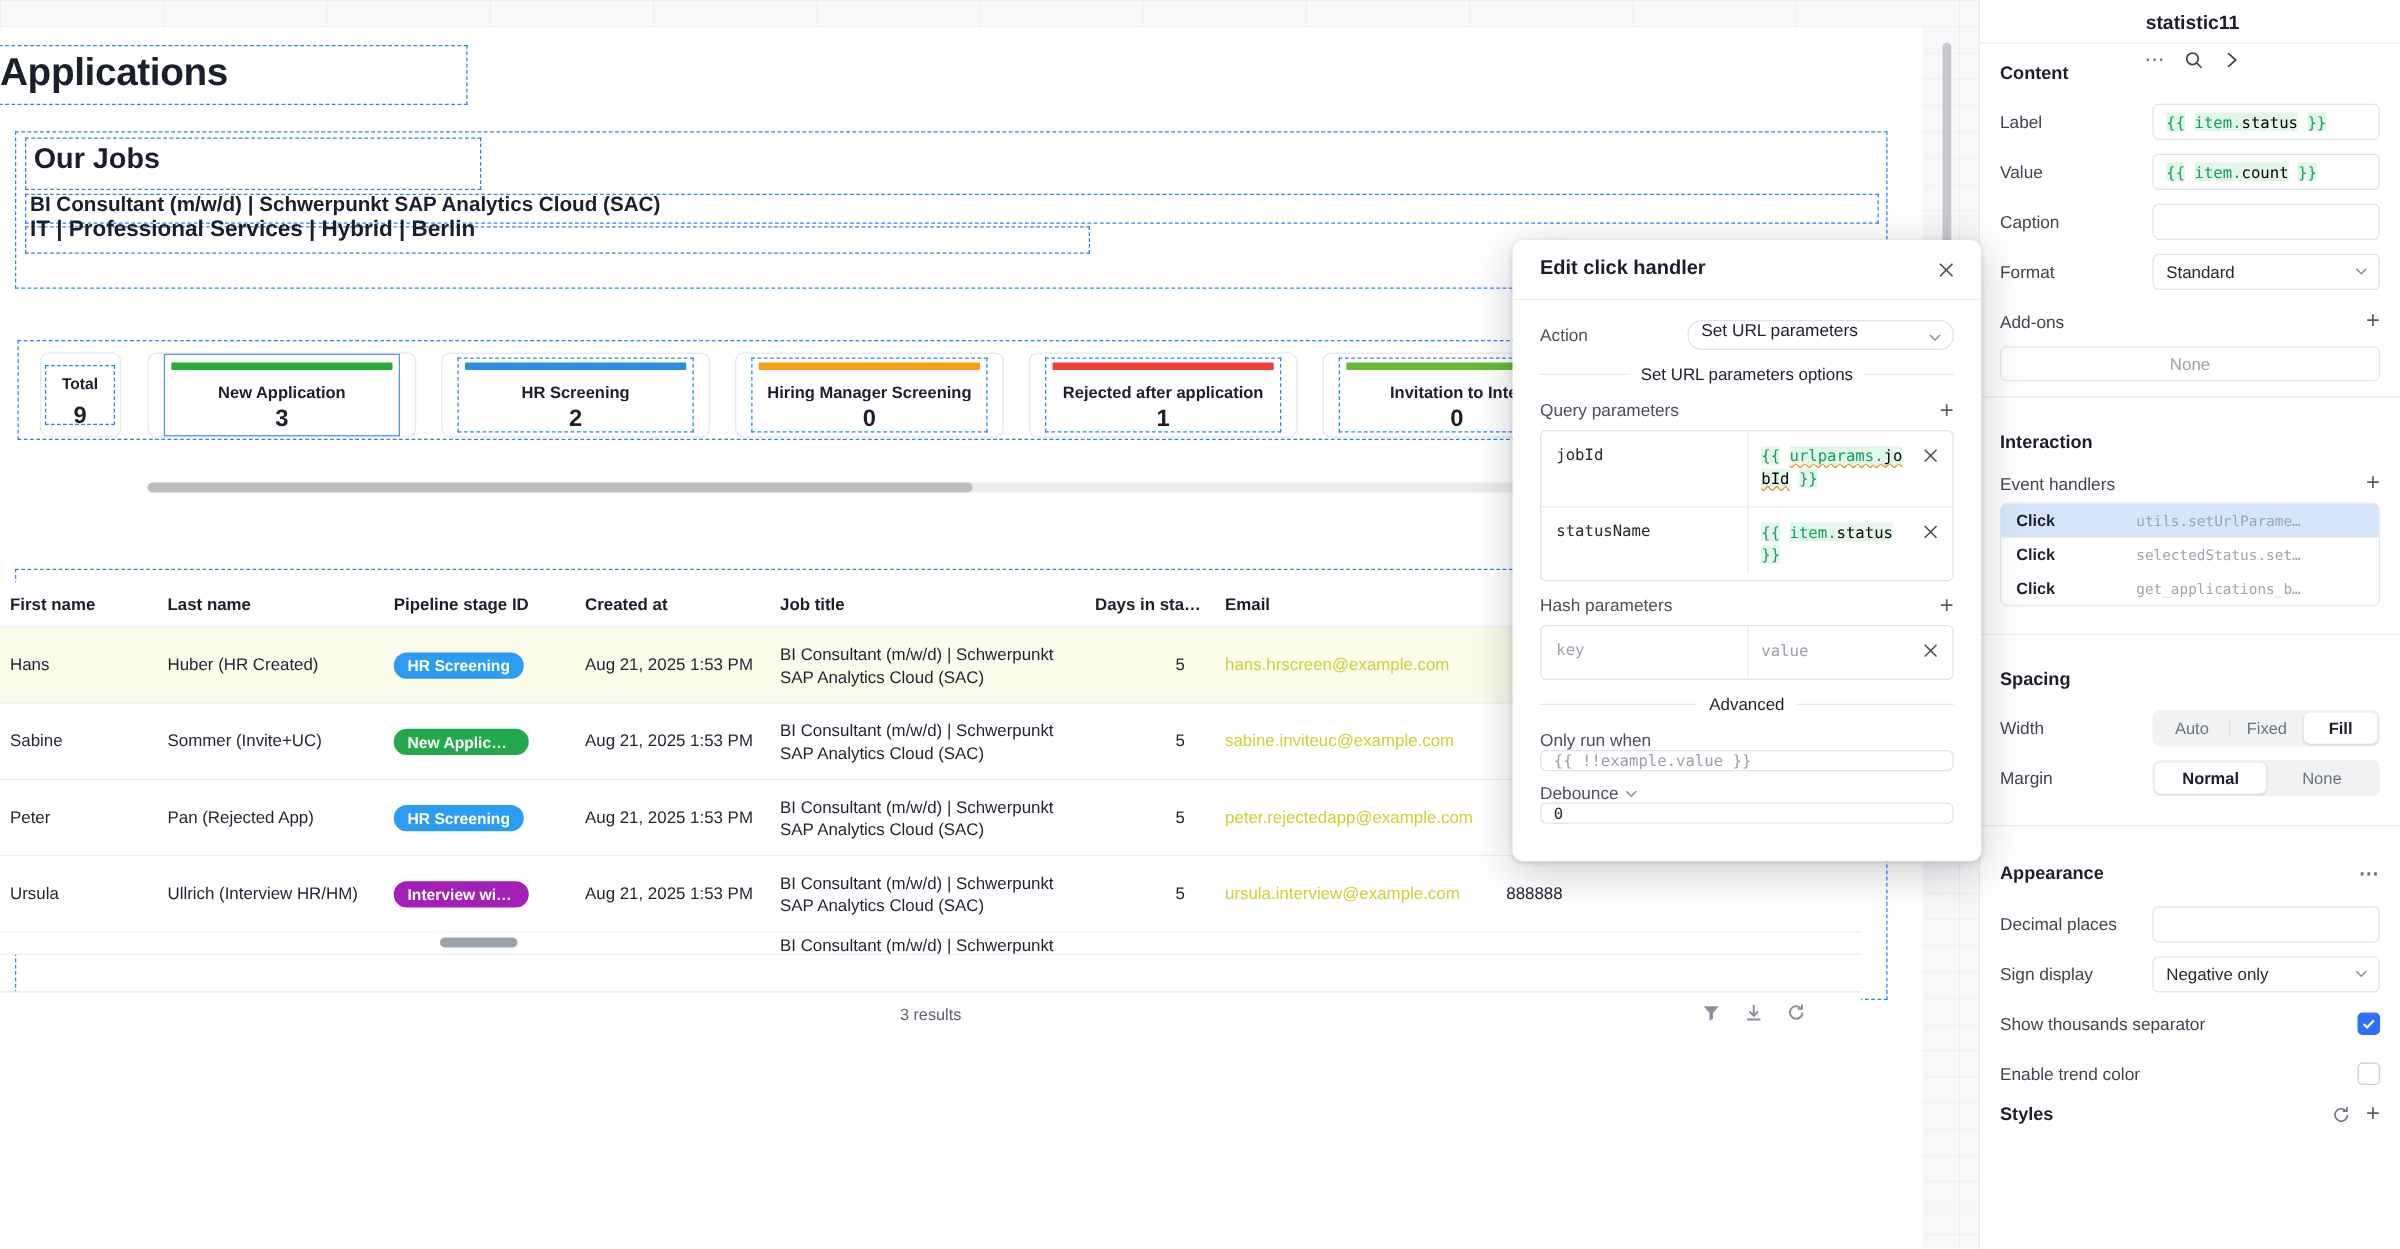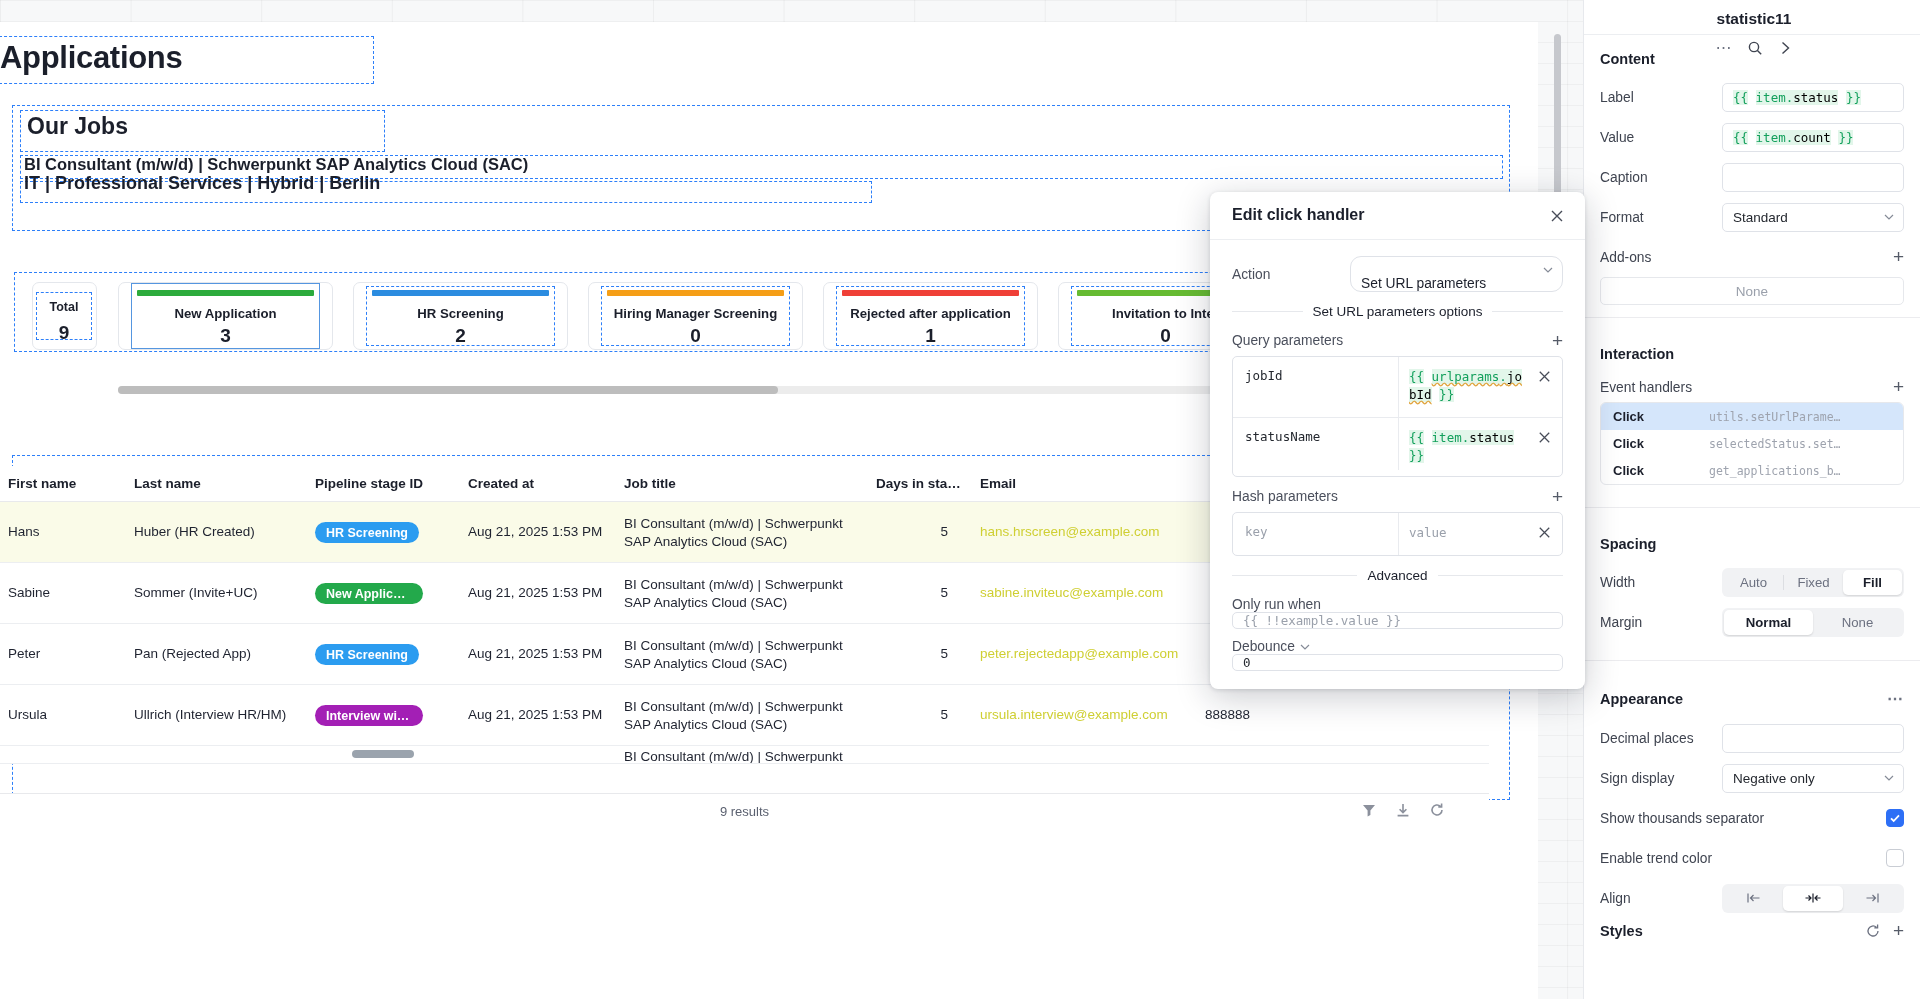--- a/index.html
+++ b/index.html
@@ -171,22 +171,22 @@
     font-size: 16px; font-weight: bold; color: #1b1f2b;
   }
   .modal-close {
     position: absolute; right: 18px; top: 14px; width: 20px; height: 20px;
     cursor: pointer;
   }
   .modal-body { position: relative; padding: 16px 22px 0 22px; }
   .row { display: flex; align-items: center; margin-bottom: 12px; }
   .row-label { font-size: 13.8px; color: #4a4f5c; width: 118px; flex: none; }
   .select {
-    flex: 1; height: 36px; border: 1px solid #dfe2e8; border-radius: 11px;
-    background: #fff; position: relative; display: flex; align-items: flex-end;
+    flex: 1; height: 24px; border: 1px solid #dfe2e8; border-radius: 11px;
+    background: #fff; position: relative; display: flex; align-items: flex-start;
     padding: 0 10px; font-size: 13.8px; color: #1b1f2b;
   }
   .select .chev {
     position: absolute; right: 9px; top: 10px; width: 10px; height: 6px;
   }
   .divider-label {
     display: flex; align-items: center; gap: 10px;
     font-size: 13.5px; color: #1b1f2b; margin: 12px 0 14px 0;
     justify-content: center;
   }
@@ -439,21 +439,21 @@
         <div class="td" style="left:1205px;top:21px;">888888</div>
       </div>
 
       <div class="trow" style="height:18px;overflow:hidden;">
         <div class="td" style="left:624px;top:2px;">BI Consultant (m/w/d) | Schwerpunkt</div>
         <div style="position:absolute;left:352px;top:4px;width:62px;height:8px;background:#9aa3ad;border-radius:8px;"></div>
       </div>
     </div>
 
     <div class="tbl-foot">
-      <div class="foot-count">9 results</div>
+      <div class="foot-count">3 results</div>
       <div class="foot-icons">
         <svg width="16" height="16" viewBox="0 0 16 16">
           <path d="M2 3h12l-4.6 5.4V13l-2.8 1.6V8.4z" fill="#8b909c" stroke="none"></path>
         </svg>
         <svg width="16" height="16" viewBox="0 0 16 16">
           <path d="M8 2v8M4.6 7.2L8 10.6l3.4-3.4M2.6 13.6h10.8"></path>
         </svg>
         <svg width="16" height="16" viewBox="0 0 16 16">
           <path d="M13 8a5 5 0 1 1-1.6-3.7M12.6 1.6v3.3h-3.3"></path>
         </svg>
@@ -680,40 +680,20 @@
           <path d="M2 6.3l2.7 2.7L10 3.4" stroke="#ffffff" stroke-width="1.8" fill="none"></path>
         </svg>
       </div>
     </div>
 
     <div class="sb-row">
       <div class="sb-label-wide">Enable trend color</div>
       <div class="checkbox"></div>
     </div>
 
-    <div class="sb-row">
-      <div class="sb-label">Align</div>
-      <div class="seg">
-        <div class="seg-opt">
-          <svg width="16" height="12" viewBox="0 0 16 12">
-            <path d="M2 1.5v9M13.5 6H4.5M7.5 3L4.5 6l3 3" stroke="#6c7180" stroke-width="1.2" fill="none"></path>
-          </svg>
-        </div>
-        <div class="seg-opt active">
-          <svg width="18" height="12" viewBox="0 0 18 12">
-            <path d="M9 1.5v9M1.5 6h5.5M11 6h5.5M4.5 3.5L7 6l-2.5 2.5M13.5 3.5L11 6l2.5 2.5" stroke="#1b1f2b" stroke-width="1.2" fill="none"></path>
-          </svg>
-        </div>
-        <div class="seg-opt">
-          <svg width="16" height="12" viewBox="0 0 16 12">
-            <path d="M14 1.5v9M2.5 6h9M8.5 3l3 3-3 3" stroke="#6c7180" stroke-width="1.2" fill="none"></path>
-          </svg>
-        </div>
-      </div>
-    </div>
 
 
     <div class="sb-row" style="height:26px;">
       <div class="sb-label-wide" style="font-weight:bold;color:#1b1f2b;font-size:14.5px;">Styles</div>
       <svg width="16" height="16" viewBox="0 0 16 16" style="margin-right:12px;">
         <path d="M13 8a5 5 0 1 1-1.6-3.7M12.6 1.6v3.3h-3.3" stroke="#6c7180" stroke-width="1.3" fill="none"></path>
       </svg>
       <span class="plus-btn">+</span>
     </div>
   </div>

